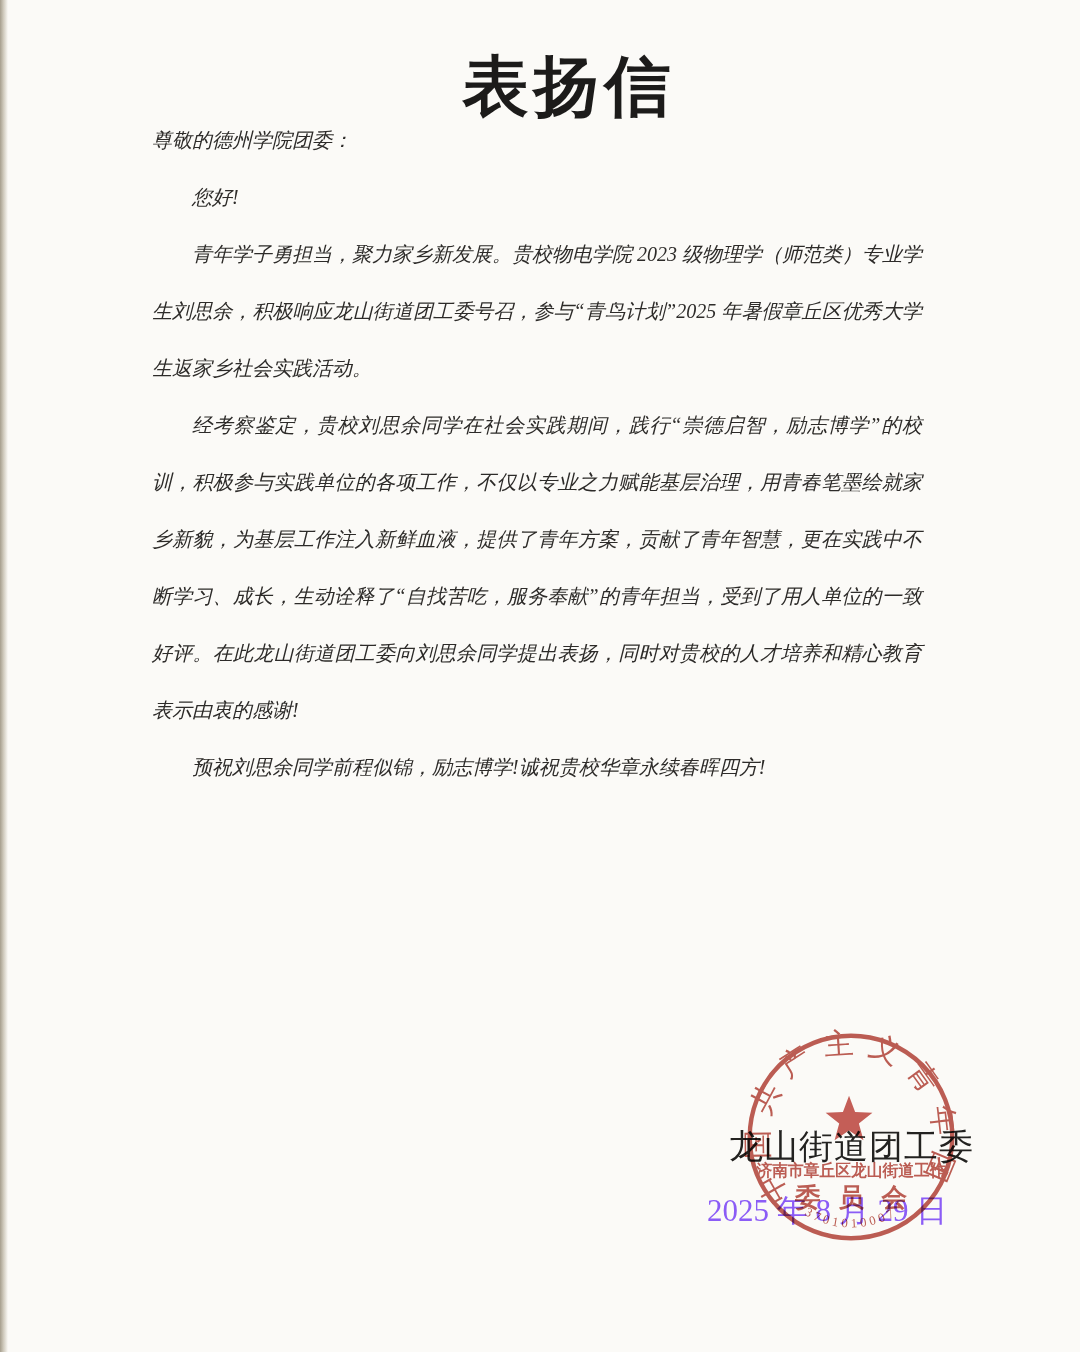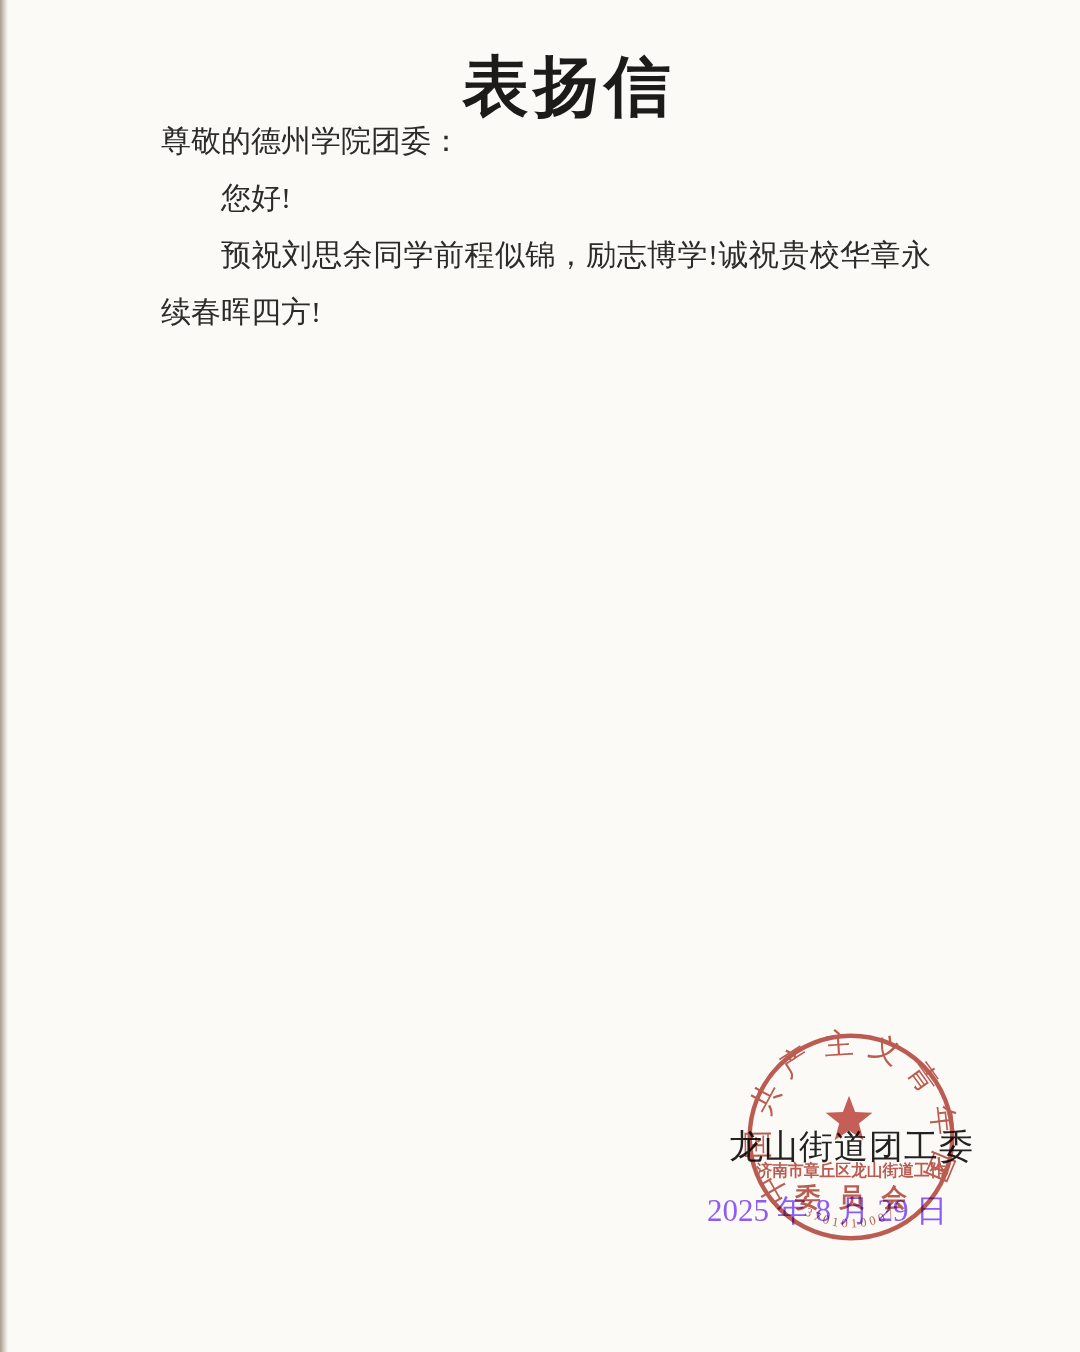--- a/index.html
+++ b/index.html
@@ -16,23 +16,24 @@
     background: linear-gradient(to right, #978e7b 0%, #c9c3b4 45%, rgba(251,250,247,0) 100%);
     opacity: .85;
   }
   .page-title {
     position: absolute; top: 26px; left: 168px; width: 770px;
     margin: 16px; text-align: center;
     font-size: 66px; font-weight: bold; letter-spacing: 5px;
     color: #1c1b1a;
   }
   .letter-body {
-    position: absolute; top: 112px; left: 161px; width: 770px;
-    font-size: 30px; line-height: 57px;
+    position: absolute; top: 112px; left: 152px; width: 770px;
+    font-size: 20px; line-height: 57px;
     text-align: justify;
+    font-style: italic;
   }
   .letter-body p { margin: 0; }
   .indent { text-indent: 2em; }
   .closing { position: absolute; left: 0; top: 0; width: 100%; height: 100%; }
   .signature-org {
     position: absolute; left: 729px; top: 1124px;
     font-size: 34px; letter-spacing: 1px; color: #232220; z-index: 1;
     white-space: nowrap;
   }
   .signature-date {
@@ -56,20 +57,22 @@
 </head>
 <body>
 
 <div class="scan-edge"></div>
 
 <h1 class="page-title">表扬信</h1>
 
 <div class="letter-body">
   <p>尊敬的德州学院团委：</p>
   <p class="indent">您好!</p>
+  <p class="indent">青年学子勇担当，聚力家乡新发展。贵校物电学院 2023 级物理学（师范类）专业学生刘思余，积极响应龙山街道团工委号召，参与“青鸟计划”2025 年暑假章丘区优秀大学生返家乡社会实践活动。</p>
+  <p class="indent">经考察鉴定，贵校刘思余同学在社会实践期间，践行“崇德启智，励志博学”的校训，积极参与实践单位的各项工作，不仅以专业之力赋能基层治理，用青春笔墨绘就家乡新貌，为基层工作注入新鲜血液，提供了青年方案，贡献了青年智慧，更在实践中不断学习、成长，生动诠释了“自找苦吃，服务奉献”的青年担当，受到了用人单位的一致好评。在此龙山街道团工委向刘思余同学提出表扬，同时对贵校的人才培养和精心教育表示由衷的感谢!</p>
   <p class="indent">预祝刘思余同学前程似锦，励志博学!诚祝贵校华章永续春晖四方!</p>
 </div>
 
 <div class="closing">
   <div class="signature-org">龙山街道团工委</div>
   <div class="signature-date">2025 年 8 月 29 日</div>
 
   <svg class="seal-svg" viewBox="0 0 240 240" aria-hidden="true">
     <circle cx="120" cy="120" r="103" fill="none" stroke="#b5483d" stroke-width="4.5"></circle>
     <path id="sealTopArc" d="M 62 182 A 85 85 0 1 1 178 182" fill="none"></path>

